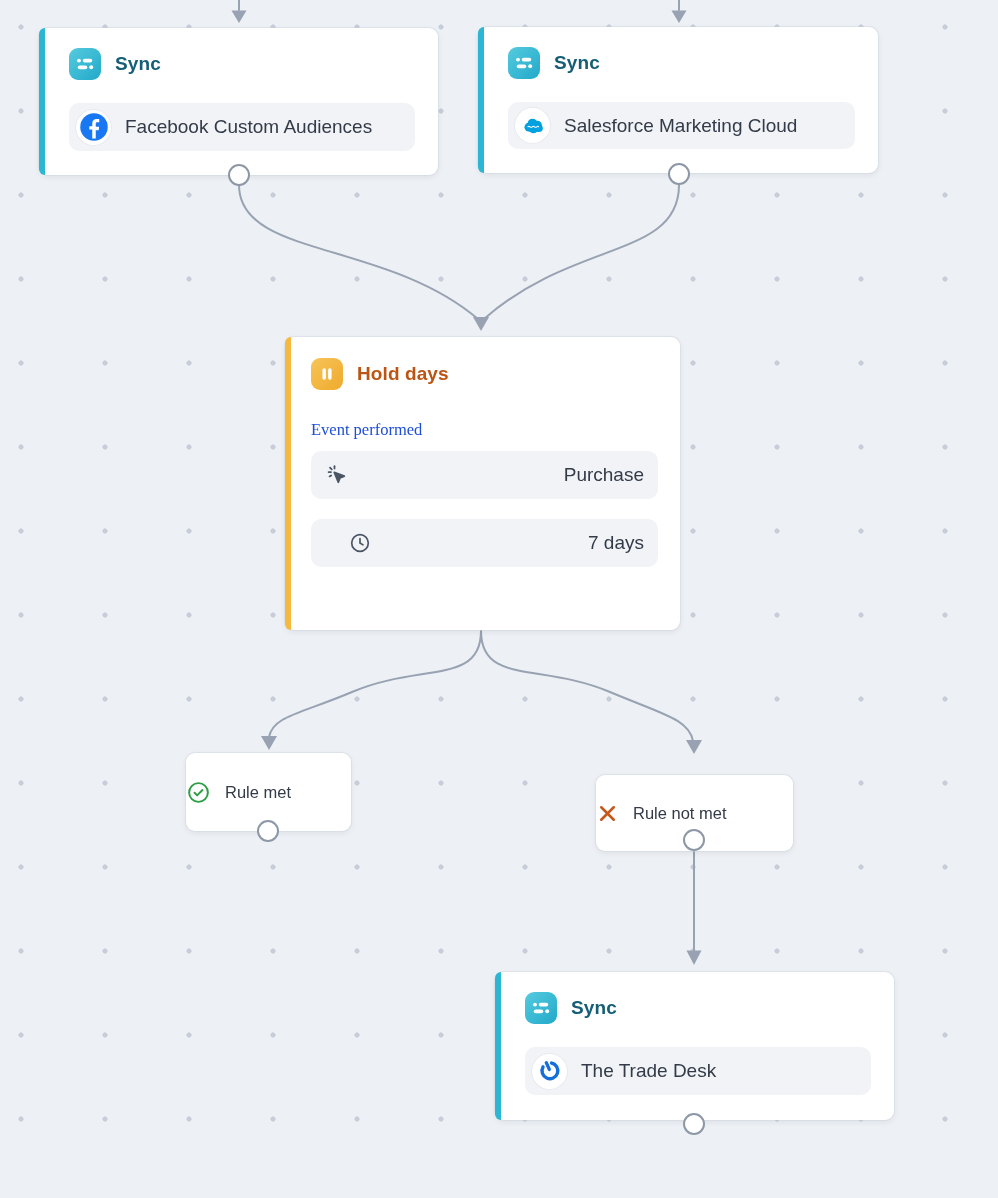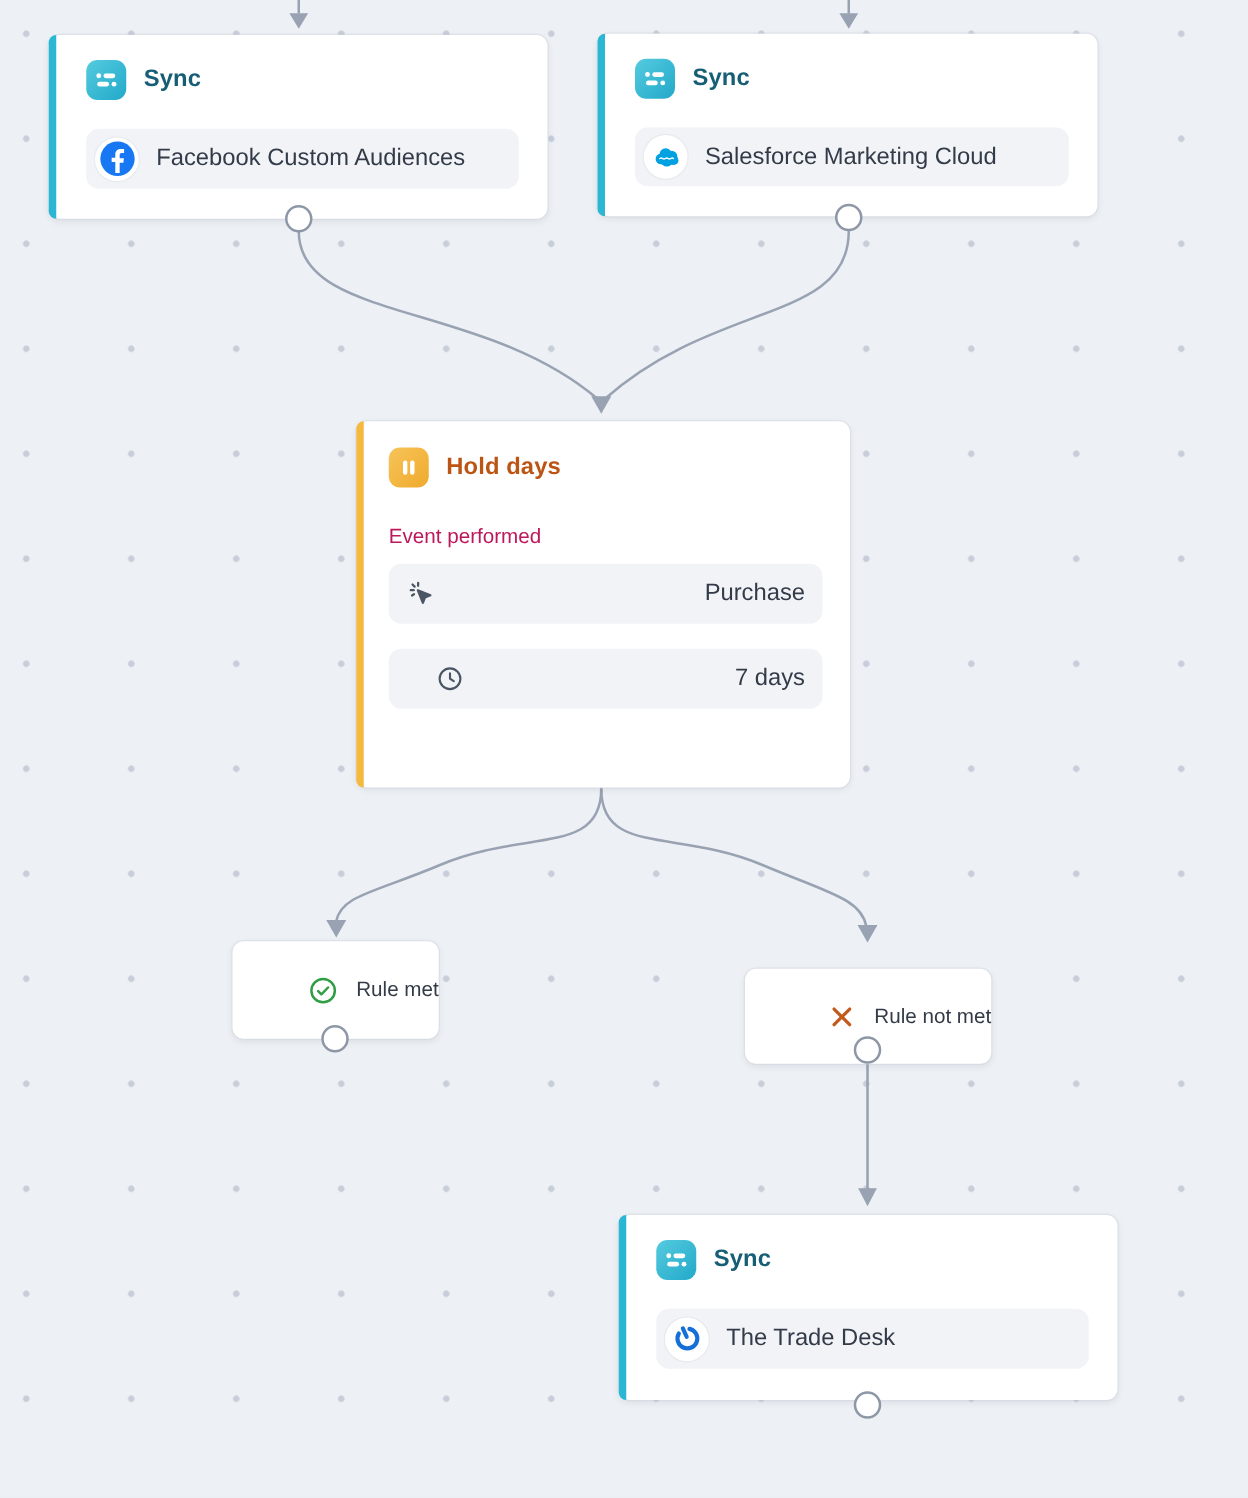--- a/index.html
+++ b/index.html
@@ -54,29 +54,29 @@
     background:#f1f3f7;border-radius:10px;
     height:48px;padding:0 14px 0 7px;box-sizing:border-box;
   }
   .pill.plain{padding-left:14px;gap:28px;justify-content:space-between;}
   .logo-circle{
     width:35px;height:35px;border-radius:50%;background:#ffffff;flex:0 0 auto;
     display:flex;align-items:center;justify-content:center;
     box-shadow:0 0 0 1px rgba(15,30,60,.04);
   }
   .pill-label{font-size:19px;color:#333b48;}
-  .field-label{font-size:16.5px;color:#be185d;line-height:19px;}
+  .field-label{font-size:16.5px;color:#1d4ed8;line-height:19px;font-family:Liberation Serif, serif;}
 
   .sync-body .node-header{margin-bottom:23px;}
   .hold-body .node-header{margin-bottom:30px;}
   .hold-body .field-label{margin-bottom:12px;}
   .hold-body .pill{margin-bottom:20px;}
   .hold-body .pill:last-child{margin-bottom:0;padding-left:37px;}
 
-  .rule-node{display:flex;align-items:center;justify-content:flex-end;gap:14px;}
+  .rule-node{display:flex;align-items:center;justify-content:flex-start;gap:14px;}
   .rule-label{font-size:16.5px;color:#333b48;white-space:nowrap;}
 
   .port{
     position:absolute;z-index:3;
     width:18px;height:18px;border-radius:50%;
     background:#ffffff;border:2px solid #8d97a6;
     box-sizing:content-box;
   }
   .gray-icon{display:flex;}
 </style>

